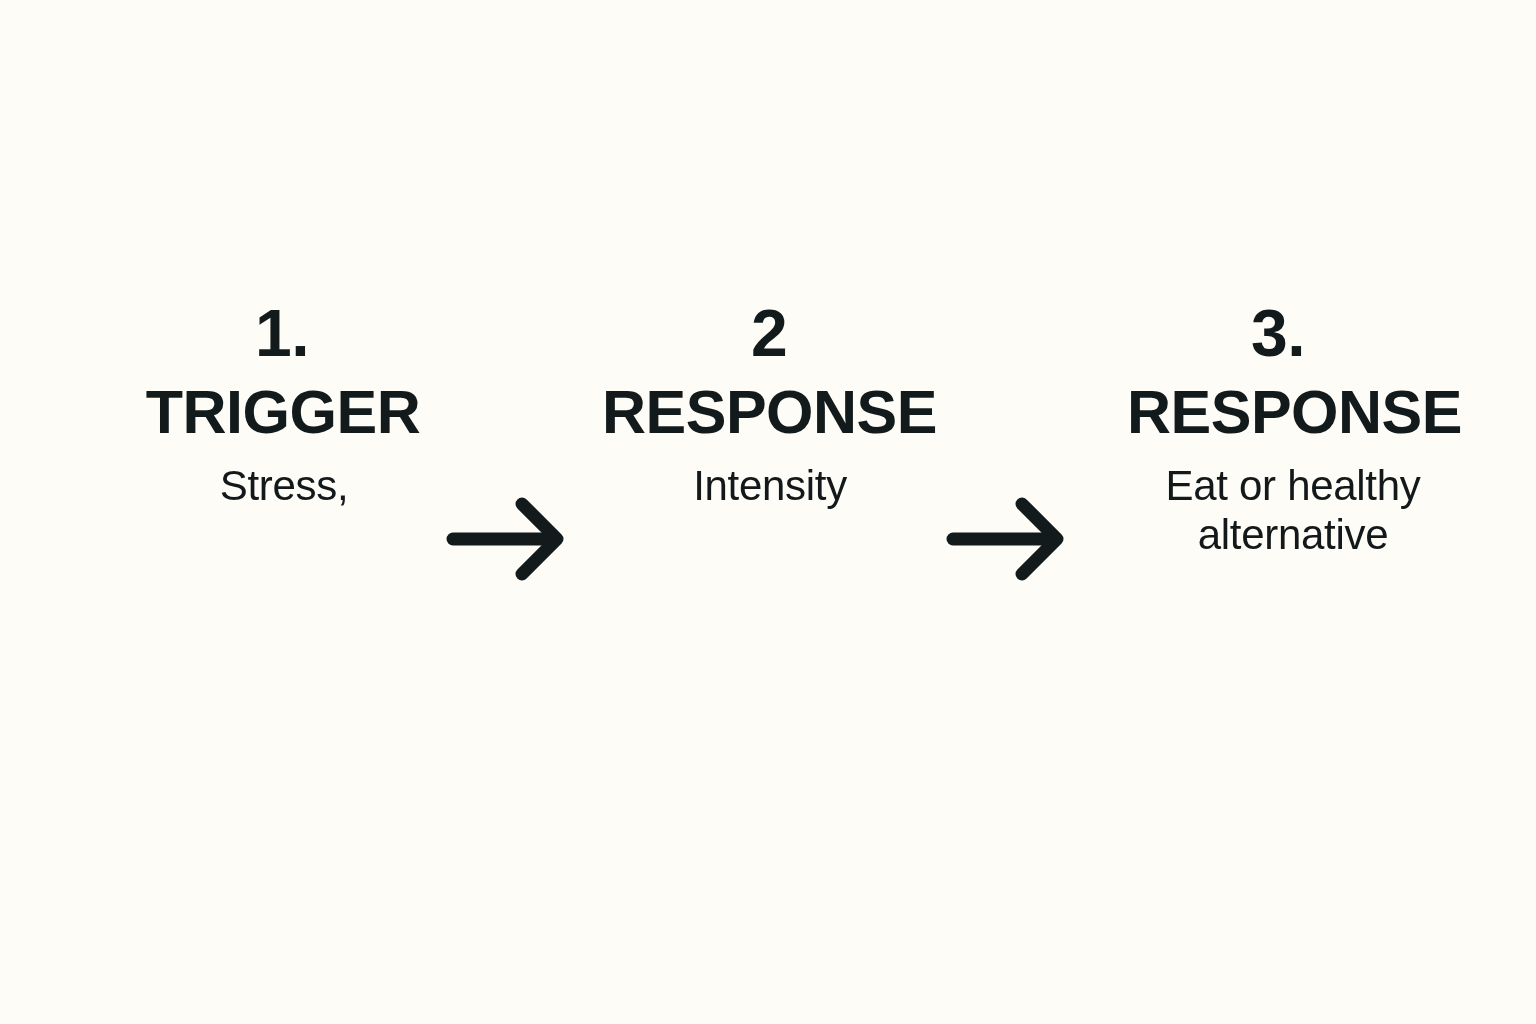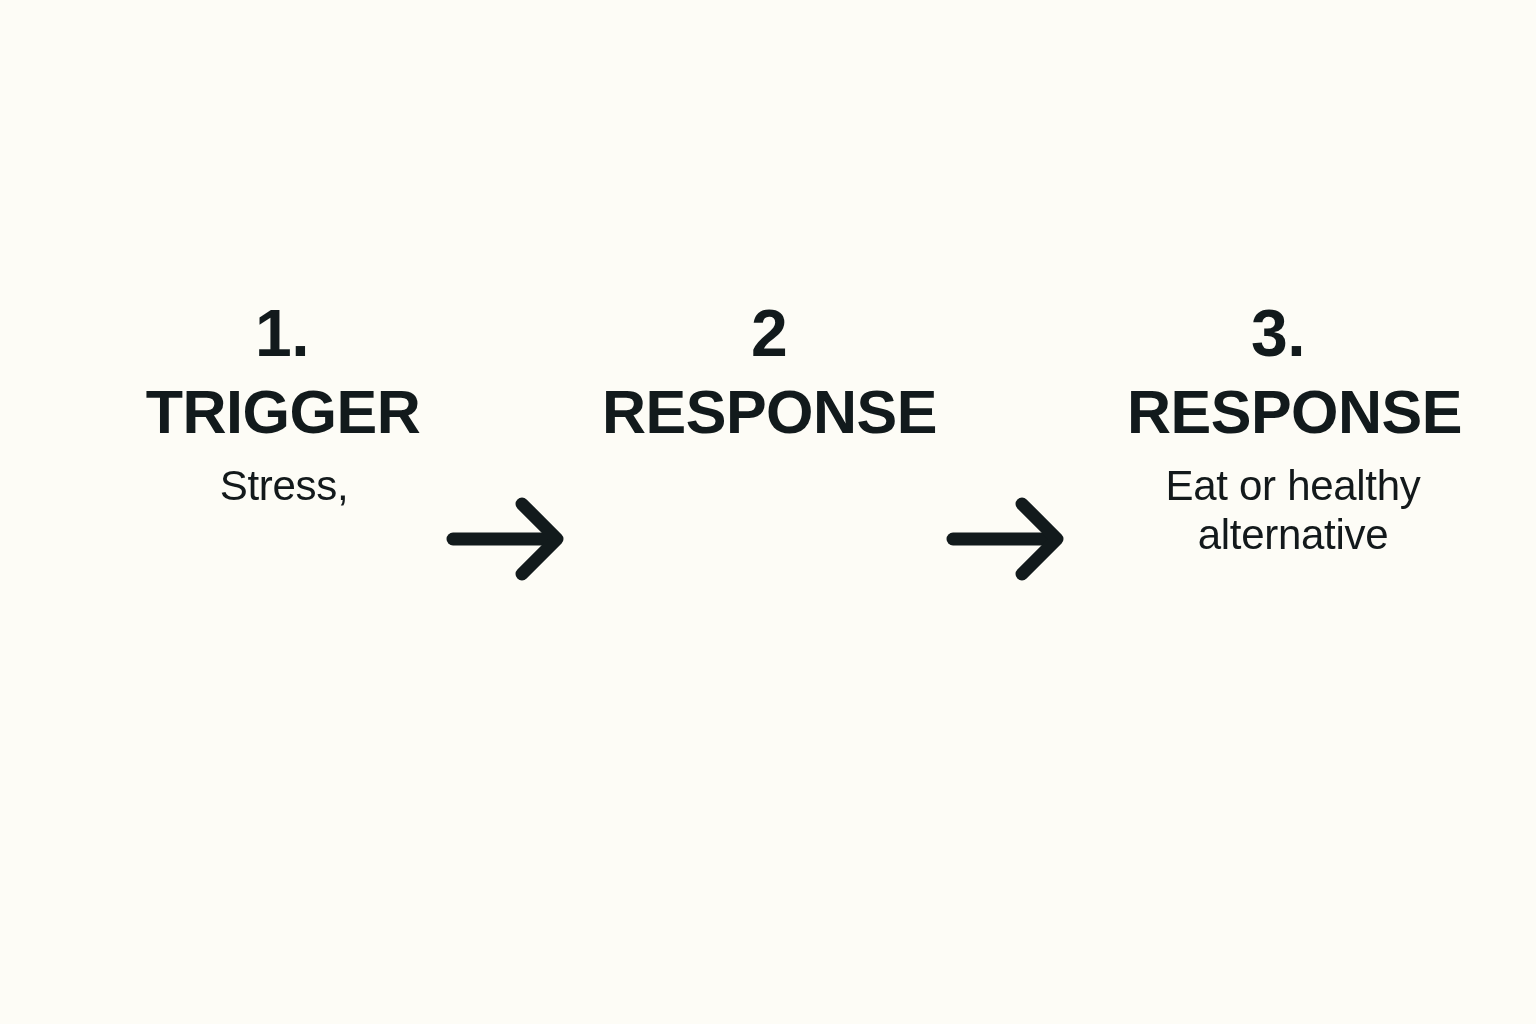--- a/index.html
+++ b/index.html
@@ -107,20 +107,21 @@
         <line x1="7" y1="41" x2="104" y2="41"></line>
         <polyline points="76,6 111,41 76,76"></polyline>
       </g>
     </svg>
   </div>
 
   <div class="stage" id="stage-2">
     <div class="stage-number">2</div>
     <div class="stage-title">RESPONSE</div>
     <div class="stage-desc">
+      <div>Intensity</div>
     </div>
   </div>
 
   <div class="arrow" id="arrow-2">
     <svg viewBox="0 0 120 82" xmlns="http://www.w3.org/2000/svg" aria-hidden="true">
       <g fill="none" stroke="#121A1C" stroke-width="13" stroke-linecap="round" stroke-linejoin="round">
         <line x1="7" y1="41" x2="104" y2="41"></line>
         <polyline points="76,6 111,41 76,76"></polyline>
       </g>
     </svg>

